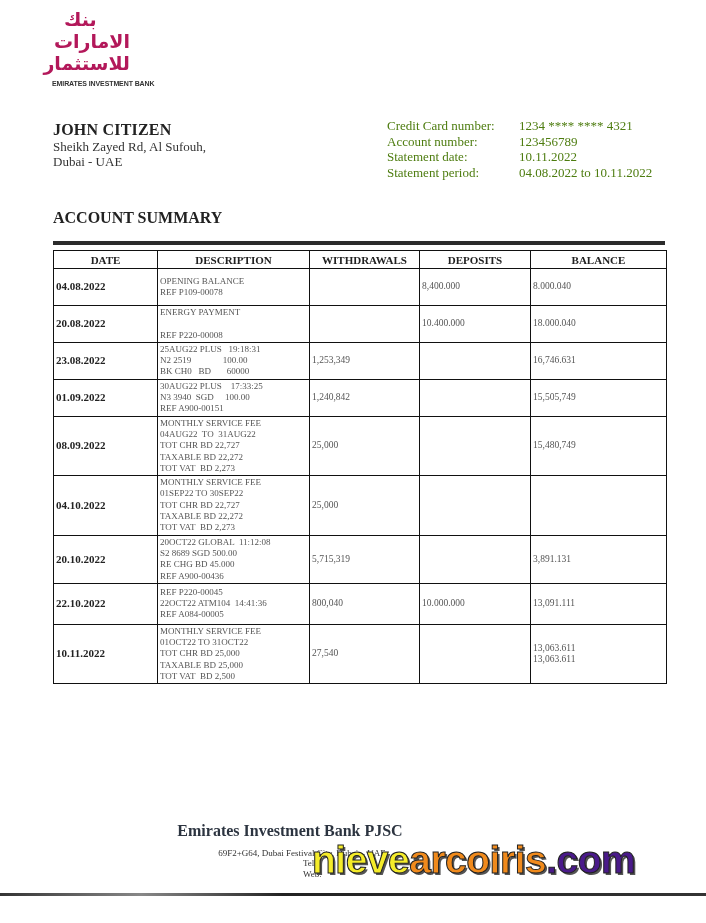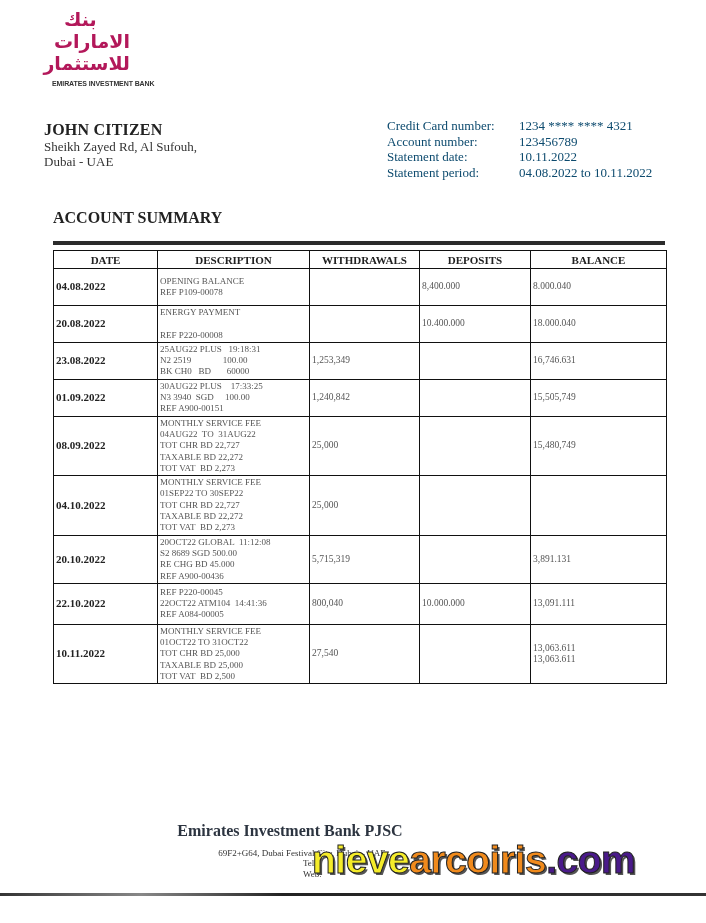--- a/index.html
+++ b/index.html
@@ -10,26 +10,26 @@
   .logo-arabic {
     font-family: "DejaVu Sans", sans-serif; color: #b3185a; font-size: 19px;
     line-height: 22px; text-align: left; padding-left: 12px; direction: rtl; width: 78px;
     font-weight: bold; letter-spacing: -0.5px;
   }
   .logo-latin {
     font-family: "Liberation Sans", sans-serif; font-size: 7px; font-weight: bold;
     color: #333; margin-top: 6px; letter-spacing: -0.1px; white-space: nowrap;
   }
 
-  .customer { position: absolute; left: 44px; top: 121px; }
+  .customer { position: absolute; left: 53px; top: 121px; }
   .customer-name { font-family: "Liberation Serif", serif; font-weight: bold; font-size: 16px; color: #222; letter-spacing: 0.2px; }
   .customer-addr { font-family: "Liberation Serif", serif; font-size: 13px; color: #333; line-height: 15px; }
 
   .acct-info { position: absolute; left: 387px; top: 118px; }
-  .acct-row { display: flex; font-family: "Liberation Serif", serif; font-size: 13px; color: #0c4a6e; line-height: 15.5px; }
+  .acct-row { display: flex; font-family: "Liberation Serif", serif; font-size: 13px; color: #4d7c0f; line-height: 15.5px; }
   .acct-label { width: 132px; }
   .acct-value { white-space: nowrap; }
 
   .section-title { position: absolute; left: 53px; top: 209px; font-family: "Liberation Serif", serif; font-weight: bold; font-size: 16px; color: #222; }
   .thick-rule { position: absolute; left: 53px; top: 241px; width: 612px; height: 4px; background: #2b2b2b; }
 
   table.summary {
     position: absolute; left: 53px; top: 250px; width: 613px;
     border-collapse: collapse; table-layout: fixed;
     font-family: "Liberation Serif", serif;

